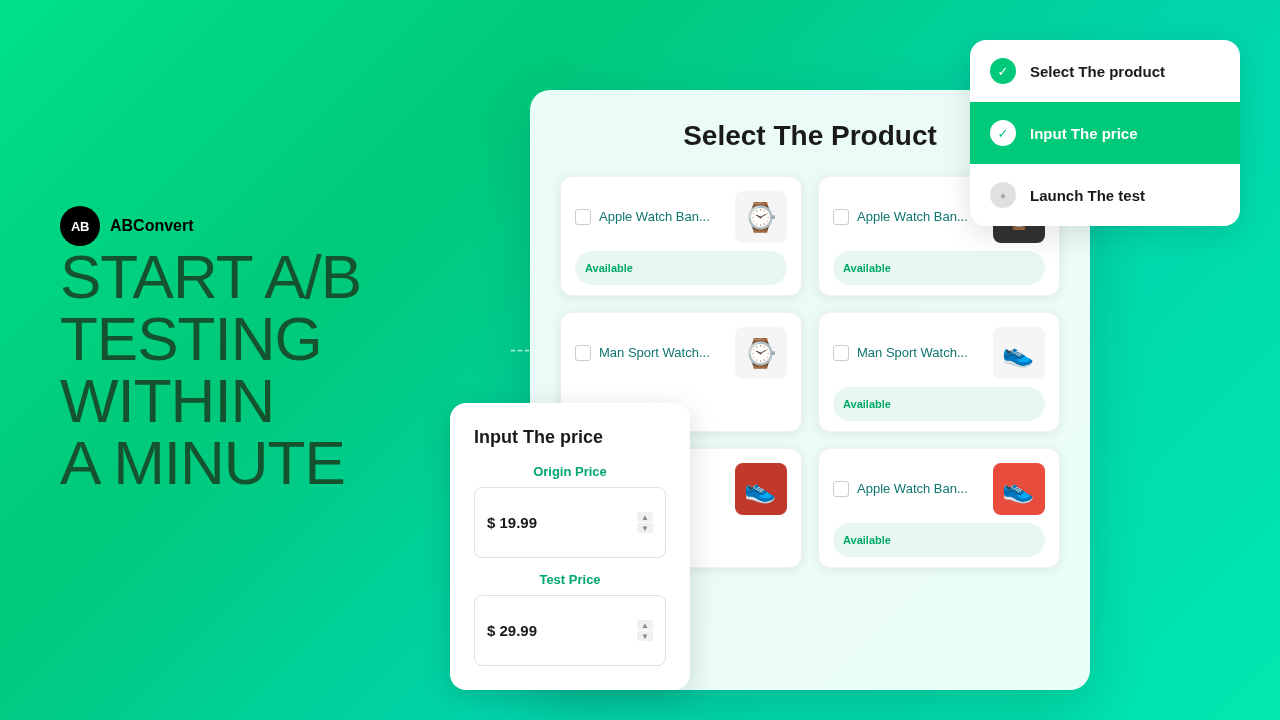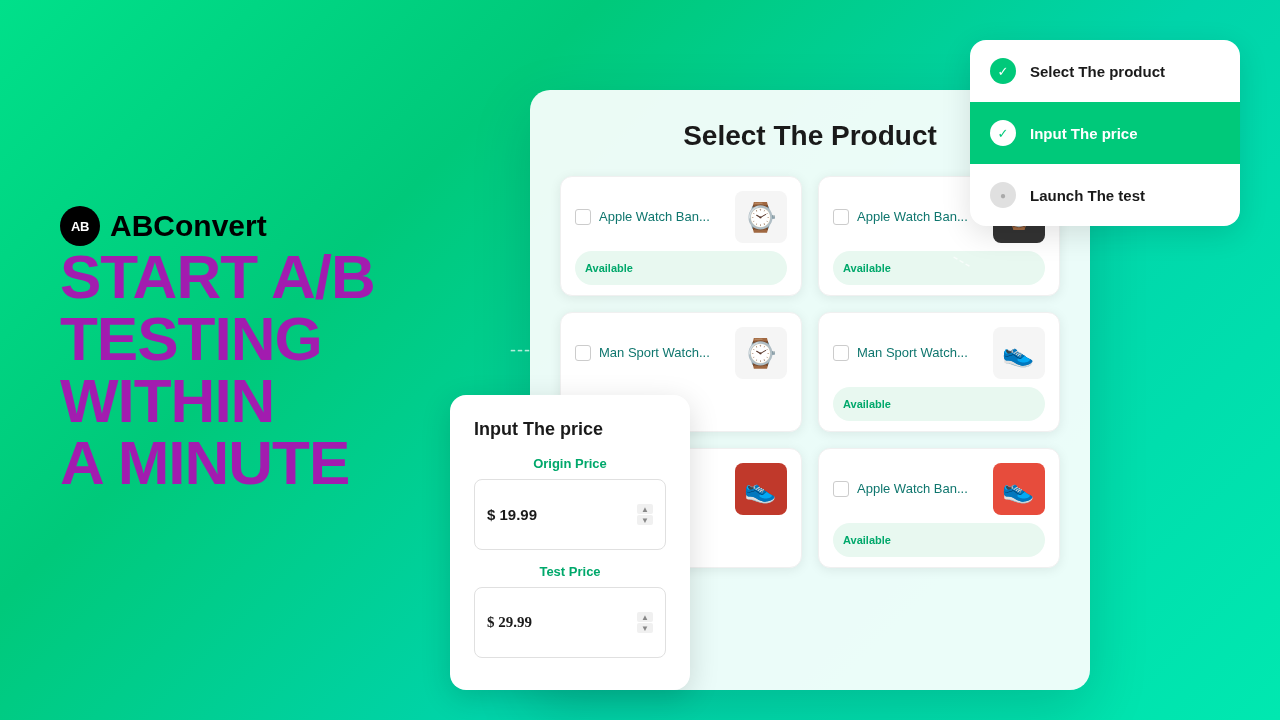--- a/index.html
+++ b/index.html
@@ -35,29 +35,29 @@
       border-radius: 50%;
       display: flex;
       align-items: center;
       justify-content: center;
       color: white;
       font-weight: bold;
       font-size: 13px;
       letter-spacing: -0.5px;
     }
     .logo-text {
-      font-size: 30px;
+      font-size: 16px;
       font-weight: 700;
       color: #000;
     }
     .hero-title {
       font-size: 62px;
-      font-weight: 700;
+      font-weight: 400;
       line-height: 1.0;
-      color: #a21caf;
+      color: #14532d;
       margin-bottom: 20px;
       letter-spacing: -1px;
     }
     .hero-subtitle {
       font-size: 14px;
       color: #1a1a1a;
       line-height: 1.6;
       max-width: 340px;
     }
 
@@ -376,21 +376,21 @@
   <div class="price-label">Origin Price</div>
   <div class="price-input-row">
     <span class="price-value">$ 19.99</span>
     <div class="price-stepper">
       <div class="stepper-btn">▲</div>
       <div class="stepper-btn">▼</div>
     </div>
   </div>
 
   <div class="price-label">Test Price</div>
-  <div class="price-input-row" style="margin-bottom:8px;font-family:Liberation Serif, serif;">
+  <div class="price-input-row" style="margin-bottom:0;">
     <span class="price-value">$ 29.99</span>
     <div class="price-stepper">
       <div class="stepper-btn">▲</div>
       <div class="stepper-btn">▼</div>
     </div>
   </div>
 </div>
 
 <div class="deco-arrow" style="left: 510px; top: 340px;">- - -</div>
 <div class="deco-arrow" style="right: 310px; top: 250px; transform: rotate(30deg);">- - -</div>

